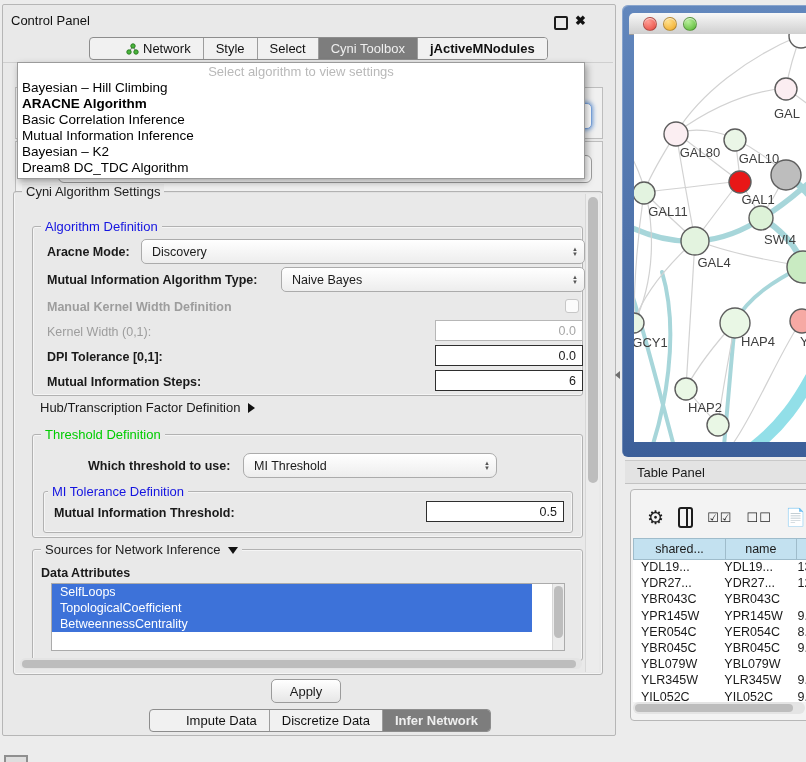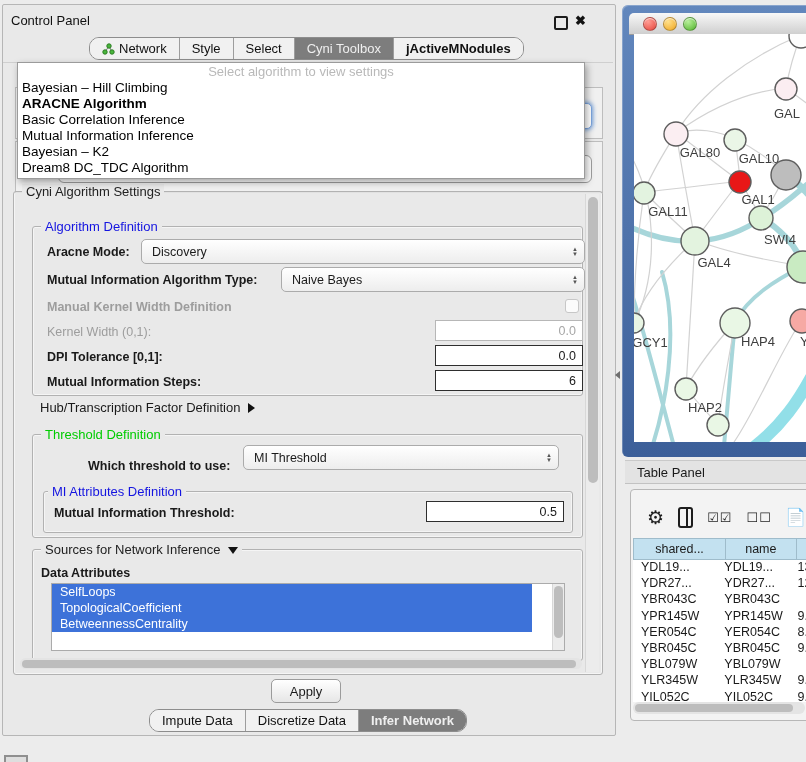--- a/index.html
+++ b/index.html
@@ -8,22 +8,22 @@
   .abs{position:absolute;}
 
   
   #cpanel{left:2px;top:4px;width:612px;height:730px;background:#e9e9e9;
           border:1px solid #b6b6b6;border-radius:2px;}
   .cp-title{left:8px;top:8px;font-size:13px;color:#111;}
   .float-ic{width:10px;height:10px;border:2px solid #1c1c1c;border-radius:2px;}
   .close-ic{font-size:13px;font-weight:bold;color:#111;line-height:12px;}
 
   
-  .seg{display:inline-flex;border:1px solid #8d8d8d;border-radius:10px;overflow:hidden;
-       background:#f1f1f1;font-size:13px;}
+  .seg{display:inline-flex;border:1px solid #8d8d8d;border-radius:4px;overflow:hidden;
+       background:#f1f1f1;font-size:13px;padding-left:24px;}
   .seg .tab{padding:3px 12px;border-right:1px solid #9d9d9d;display:flex;align-items:center;
             gap:4px;background:#f1f1f1;color:#111;white-space:nowrap;cursor:default;}
   .seg .tab:last-child{border-right:none;font-weight:bold;}
   .seg .tab.sel{background:#7d7d7d;color:#efefef;}
 
   
   .gbox{border:1px solid #b2b2b2;border-radius:3px;box-shadow:inset 0 0 0 1px rgba(255,255,255,.55);}
   .legend{position:absolute;top:-8px;left:8px;background:#e9e9e9;padding:0 4px;font-size:13px;
           color:#222;white-space:nowrap;}
   .legend.blue{color:#1414e0;}
@@ -185,27 +185,27 @@
 
     <div class="abs" style="left:26px;top:208px;display:flex;align-items:center;gap:8px;">
       <span class="lbl" style="font-size:13px;">Hub/Transcription Factor Definition</span>
       <span class="tri-r"></span>
     </div>
 
     <div class="abs gbox" style="left:18px;top:242px;width:549px;height:102px;">
       <span class="legend green">Threshold Definition</span>
 
       <div class="abs lbl b" style="left:55px;top:24px;">Which threshold to use:</div>
-      <div class="abs combo" style="left:210px;top:10px;width:316px;height:25px;">
+      <div class="abs combo" style="left:210px;top:18px;width:254px;height:25px;border-radius:7px;">
         <span>MI Threshold</span>
         <span class="arrows">▲<br>▼</span>
       </div>
 
       <div class="abs gbox" style="left:10px;top:56px;width:528px;height:40px;">
-        <span class="legend blue" style="left:4px;">MI Attributes Definition</span>
+        <span class="legend blue" style="left:4px;">MI Tolerance Definition</span>
         <div class="abs lbl b" style="left:10px;top:14px;">Mutual Information Threshold:</div>
         <div class="abs tfield" style="left:382px;top:9px;width:138px;height:21px;">
           <span>0.5</span>
         </div>
       </div>
     </div>
 
     <div class="abs gbox" style="left:18px;top:357px;width:549px;height:110px;">
       <span class="legend">
         <span>Sources for Network Inference</span>

